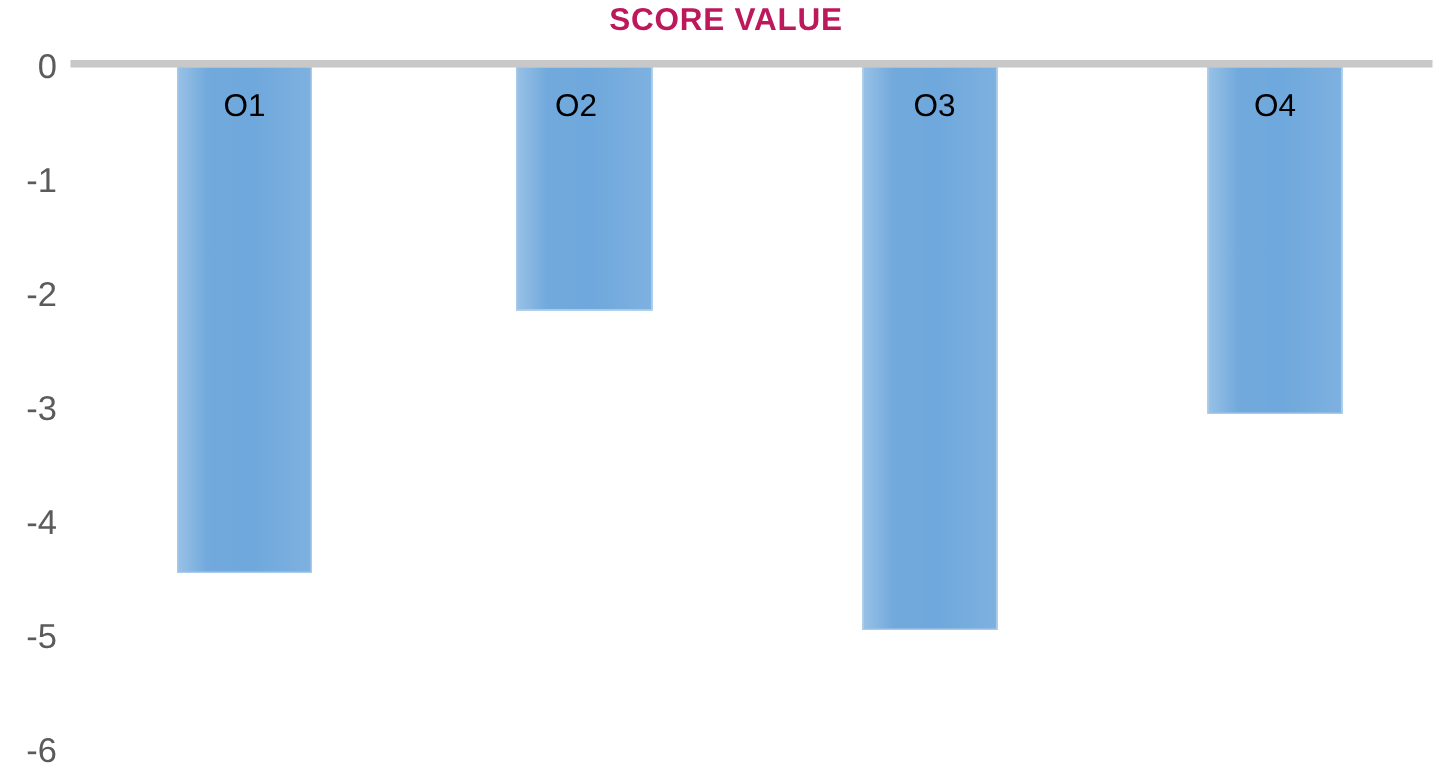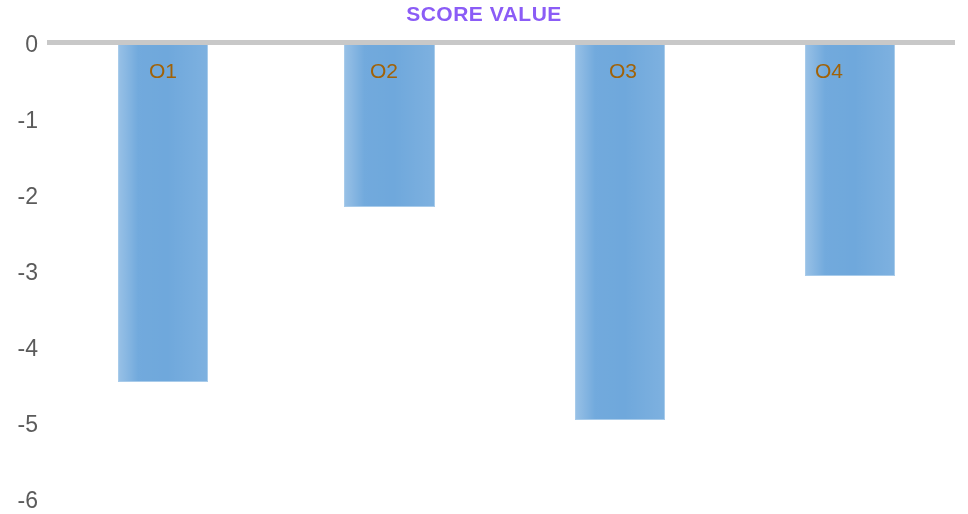--- a/index.html
+++ b/index.html
@@ -21,21 +21,21 @@
   
   #chart-title {
     position: absolute;
     left: 0;
     top: 0px;
     width: 968px;
     text-align: center;
     font-size: 21px;
     font-weight: bold;
     letter-spacing: 0.5px;
-    color: #8b5cf6;
+    color: #be185d;
     line-height: 28px;
     white-space: nowrap;
   }
 
   
   #plot-area {
     position: absolute;
     left: 0;
     top: 0;
     width: 968px;
@@ -92,21 +92,21 @@
       rgba(255,255,255,0.00) 55%,
       rgba(255,255,255,0.10) 100%
     );
     pointer-events: none;
   }
 
   .bar-label {
     position: absolute;
     text-align: center;
     font-size: 21px;
-    color: #a16207;
+    color: #000000;
     line-height: 22px;
     white-space: nowrap;
     z-index: 3;
   }
 </style>
 </head>
 <body>
 
 <div id="chart-root">
 
@@ -125,16 +125,16 @@
     <div class="bar" style="left: 118px; top: 44px; width: 90px; height: 338.2px;"></div>
     <div class="bar" style="left: 344px; top: 44px; width: 91px; height: 163.4px;"></div>
     <div class="bar" style="left: 575px; top: 44px; width: 90px; height: 376.2px;"></div>
     <div class="bar" style="left: 805px; top: 44px; width: 90px; height: 231.8px;"></div>
 
     <div id="zero-axis-line" style="left:47px; top:40px; width:908px;"></div>
 
     <div class="bar-label" style="left:118px; top:60px; width:90px;">O1</div>
     <div class="bar-label" style="left:344px; top:60px; width:80px;">O2</div>
     <div class="bar-label" style="left:575px; top:60px; width:96px;">O3</div>
-    <div class="bar-label" style="left:784px; top:60px; width:90px;">O4</div>
+    <div class="bar-label" style="left:805px; top:60px; width:90px;">O4</div>
 
   </div>
 </div>
 
 </body></html>

